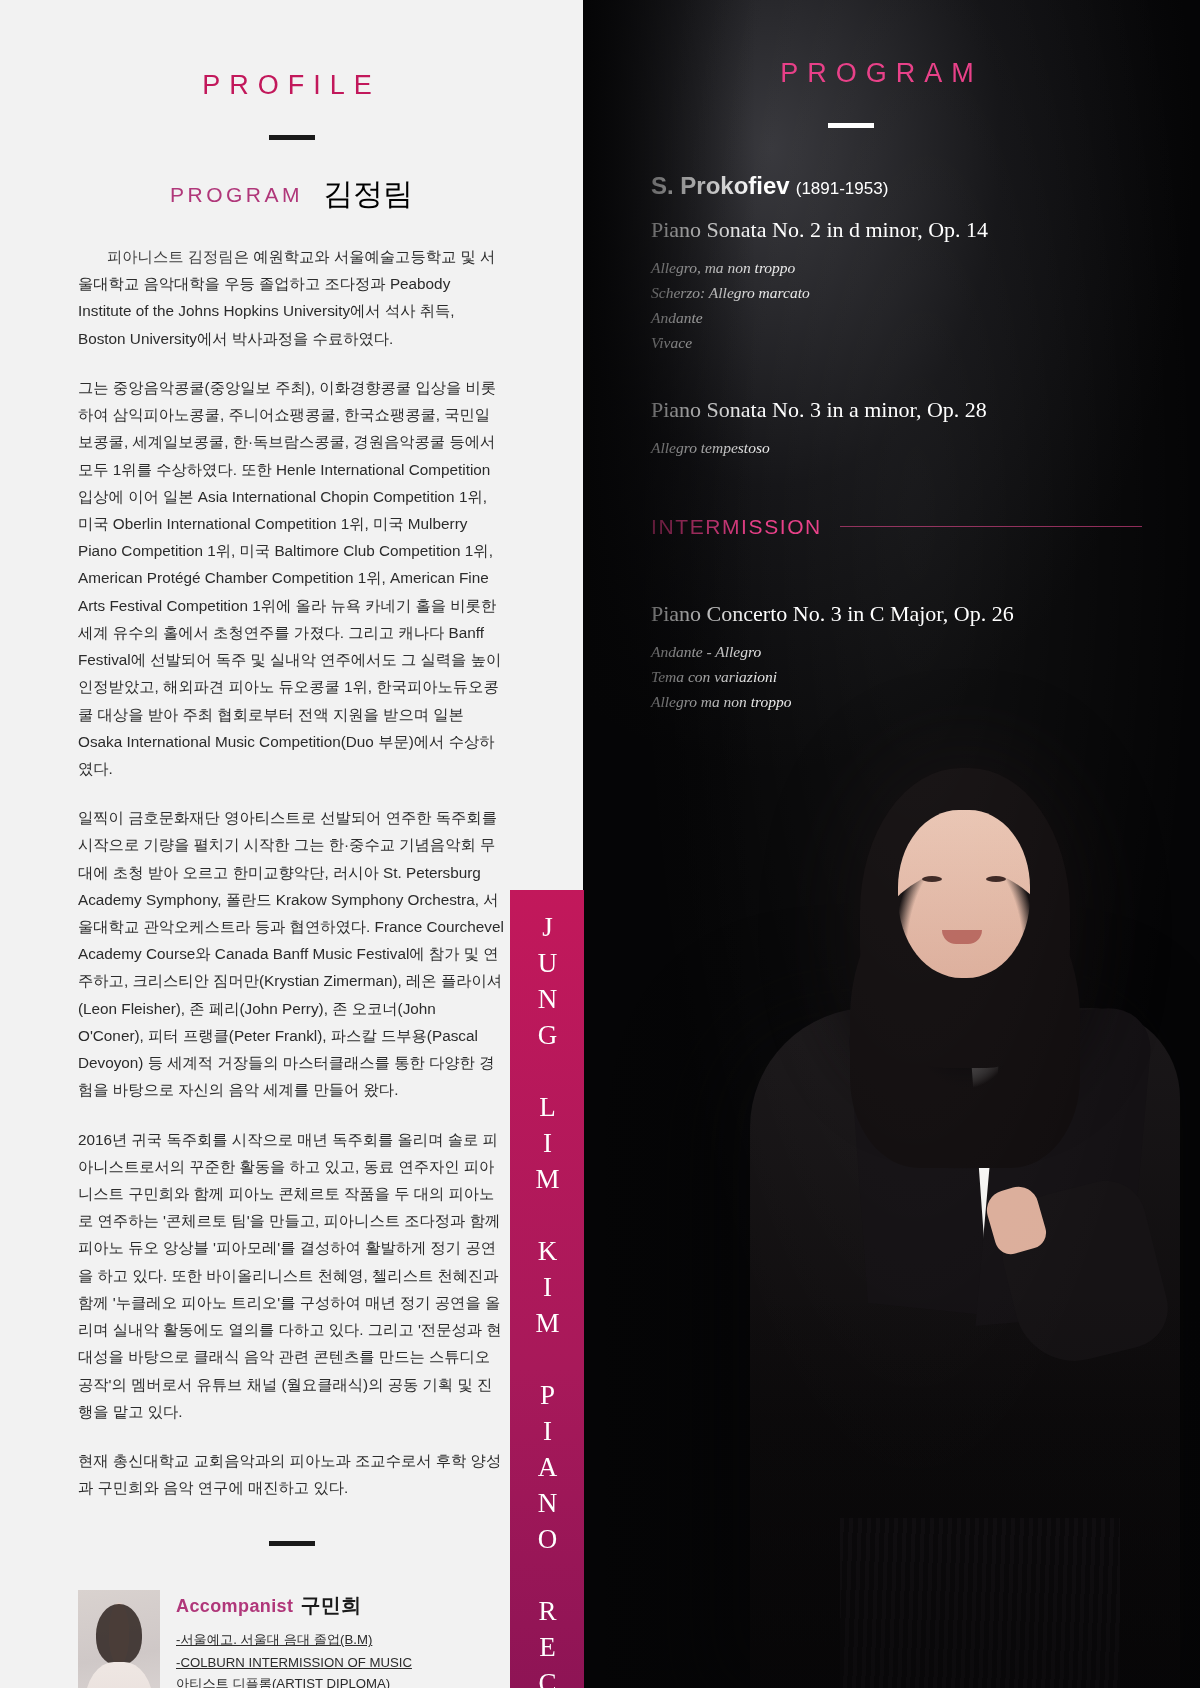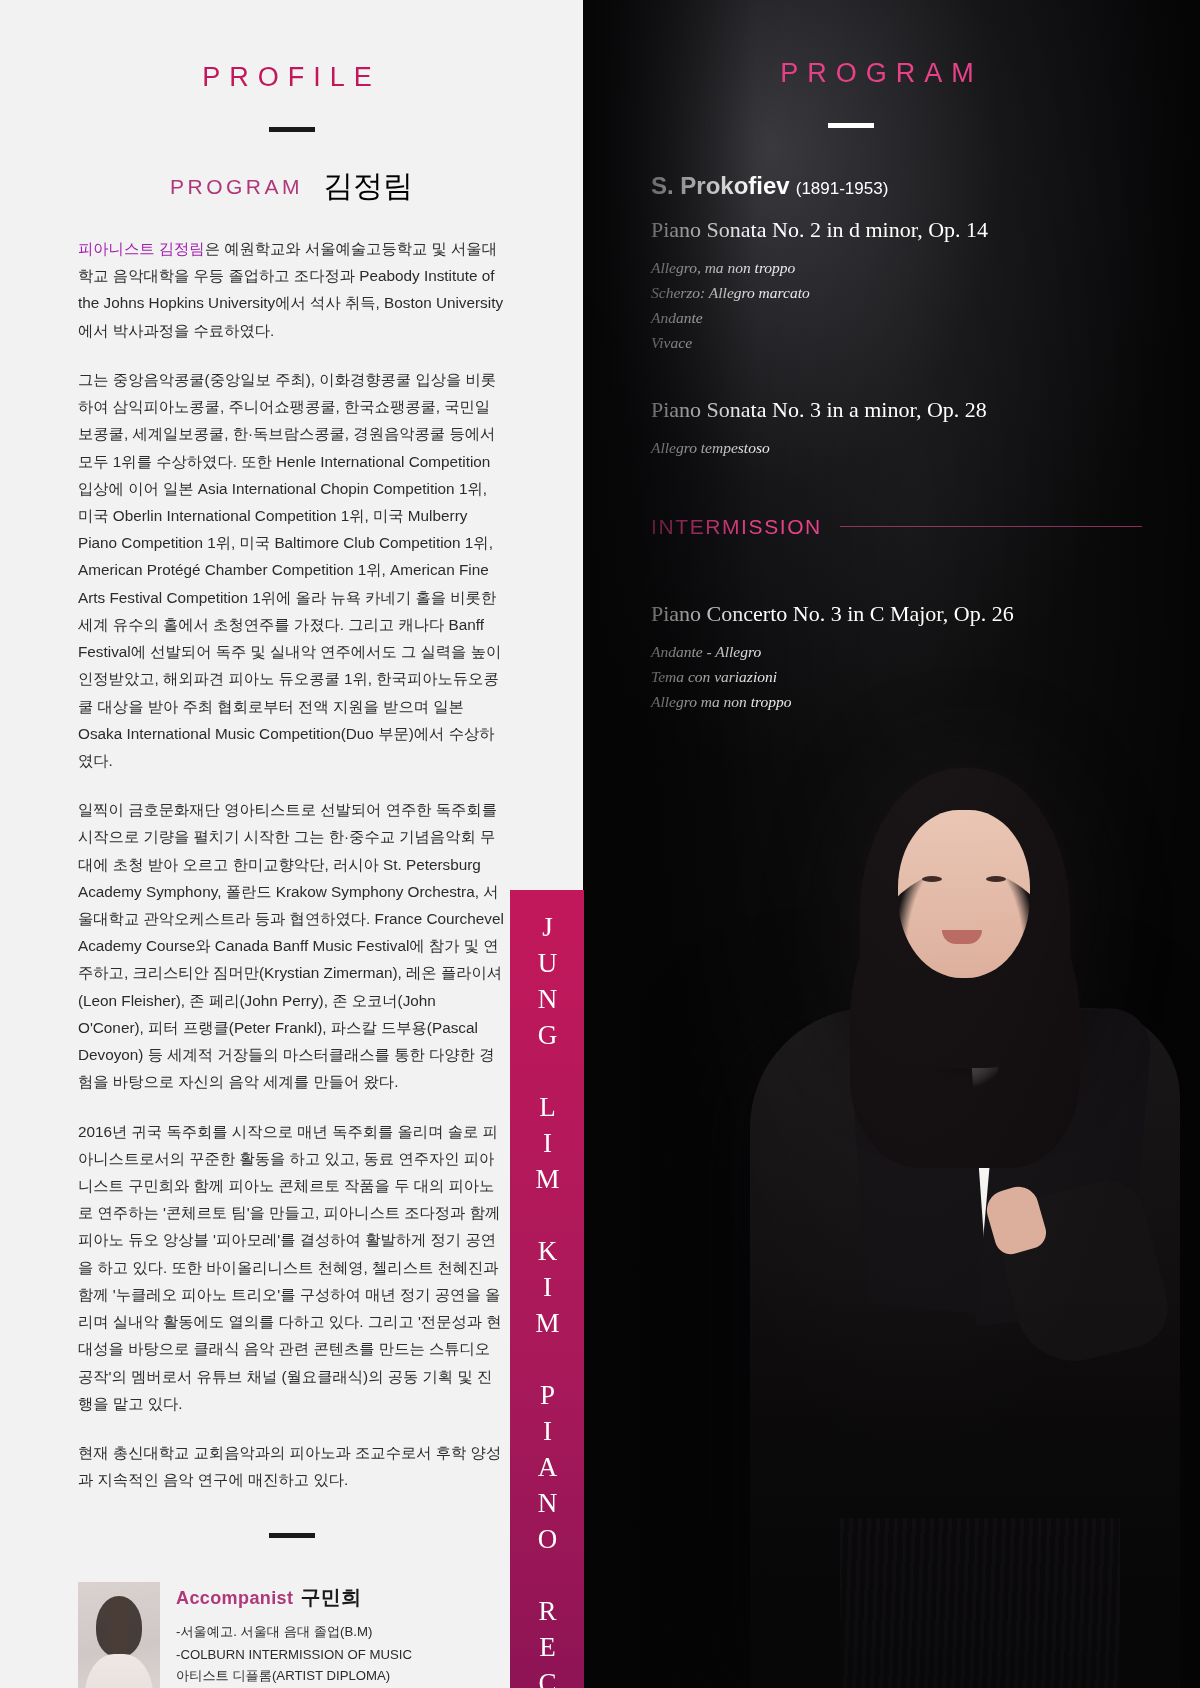--- a/index.html
+++ b/index.html
@@ -21,21 +21,21 @@
     overflow: hidden;
   }
 
   
   .left {
     position: relative;
     width: 583px;
     height: 100%;
     background: #f2f2f2;
     box-sizing: border-box;
-    padding: 4px 78px;
+    padding: 12px 78px;
   }
   .profile-title {
     margin-top: 58px;
     text-align: center;
     font-size: 27px;
     letter-spacing: 9px;
     color: #c2185b;
     font-weight: 400;
   }
   .rule-dark {
@@ -62,21 +62,21 @@
   }
   .bio {
     margin-top: 28px;
     font-size: 15.3px;
     line-height: 1.78;
     color: #2b2b2b;
     text-align: left;
   }
   .bio p { margin: 0 0 22px 0; }
   .bio p:last-child { margin-bottom: 0; }
-  .hl { color: #a21caf; }
+  .hl { color: #404040; margin-left: 29px; }
 
   .rule-dark-bottom {
     width: 46px;
     height: 5px;
     background: #1a1a1a;
     margin: 40px auto 0 auto;
   }
 
   .accompanist-block {
     margin-top: 44px;
@@ -129,21 +129,21 @@
     margin-left: 7px;
   }
   .acc-list {
     list-style: none;
     margin: 0;
     padding: 0;
     font-size: 13.2px;
     line-height: 1.6;
     color: #2b2b2b;
   }
-  .acc-list li { margin-bottom: 1px; white-space: pre-line; }
+  .acc-list li { margin-bottom: 1px; white-space: pre-line; text-decoration: underline; }
 
   
   .spine {
     position: absolute;
     left: 510px;
     top: 890px;
     width: 74px;
     height: 798px;
     background: linear-gradient(180deg, #c2185b 0%, #a8195a 60%, #8e1455 100%);
     z-index: 5;
@@ -399,21 +399,21 @@
 
     <div class="pianist-line">
       <span class="pianist-label">PROGRAM</span><span class="pianist-name">김정림</span>
     </div>
 
     <div class="bio">
       <p><span class="hl">피아니스트 김정림</span><span>은 예원학교와 서울예술고등학교 및 서울대학교 음악대학을 우등 졸업하고 조다정과 Peabody Institute of the Johns Hopkins University에서 석사 취득, Boston University에서 박사과정을 수료하였다.</span></p>
       <p>그는 중앙음악콩쿨(중앙일보 주최), 이화경향콩쿨 입상을 비롯하여 삼익피아노콩쿨, 주니어쇼팽콩쿨, 한국쇼팽콩쿨, 국민일보콩쿨, 세계일보콩쿨, 한·독브람스콩쿨, 경원음악콩쿨 등에서 모두 1위를 수상하였다. 또한 Henle International Competition 입상에 이어 일본 Asia International Chopin Competition 1위, 미국 Oberlin International Competition 1위, 미국 Mulberry Piano Competition 1위, 미국 Baltimore Club Competition 1위, American Protégé Chamber Competition 1위, American Fine Arts Festival Competition 1위에 올라 뉴욕 카네기 홀을 비롯한 세계 유수의 홀에서 초청연주를 가졌다. 그리고 캐나다 Banff Festival에 선발되어 독주 및 실내악 연주에서도 그 실력을 높이 인정받았고, 해외파견 피아노 듀오콩쿨 1위, 한국피아노듀오콩쿨 대상을 받아 주최 협회로부터 전액 지원을 받으며 일본 Osaka International Music Competition(Duo 부문)에서 수상하였다.</p>
       <p>일찍이 금호문화재단 영아티스트로 선발되어 연주한 독주회를 시작으로 기량을 펼치기 시작한 그는 한·중수교 기념음악회 무대에 초청 받아 오르고 한미교향악단, 러시아 St. Petersburg Academy Symphony, 폴란드 Krakow Symphony Orchestra, 서울대학교 관악오케스트라 등과 협연하였다. France Courchevel Academy Course와 Canada Banff Music Festival에 참가 및 연주하고, 크리스티안 짐머만(Krystian Zimerman), 레온 플라이셔(Leon Fleisher), 존 페리(John Perry), 존 오코너(John O'Coner), 피터 프랭클(Peter Frankl), 파스칼 드부용(Pascal Devoyon) 등 세계적 거장들의 마스터클래스를 통한 다양한 경험을 바탕으로 자신의 음악 세계를 만들어 왔다.</p>
       <p>2016년 귀국 독주회를 시작으로 매년 독주회를 올리며 솔로 피아니스트로서의 꾸준한 활동을 하고 있고, 동료 연주자인 피아니스트 구민희와 함께 피아노 콘체르토 작품을 두 대의 피아노로 연주하는 '콘체르토 팀'을 만들고, 피아니스트 조다정과 함께 피아노 듀오 앙상블 '피아모레'를 결성하여 활발하게 정기 공연을 하고 있다. 또한 바이올리니스트 천혜영, 첼리스트 천혜진과 함께 '누클레오 피아노 트리오'를 구성하여 매년 정기 공연을 올리며 실내악 활동에도 열의를 다하고 있다. 그리고 '전문성과 현대성을 바탕으로 클래식 음악 관련 콘텐츠를 만드는 스튜디오 공작'의 멤버로서 유튜브 채널 (월요클래식)의 공동 기획 및 진행을 맡고 있다.</p>
-      <p>현재 총신대학교 교회음악과의 피아노과 조교수로서 후학 양성과 지속적인 음악 연구에 매진하고 있다.</p>
+      <p>현재 총신대학교 교회음악과의 피아노과 조교수로서 후학 양성과 구민희와 음악 연구에 매진하고 있다.</p>
     </div>
 
     <div class="rule-dark-bottom"></div>
 
     <div class="accompanist-block">
       <div class="acc-photo"></div>
       <div class="acc-text">
         <div class="acc-head">
           <span>Accompanist</span><span class="acc-name">구민희</span>
         </div>

